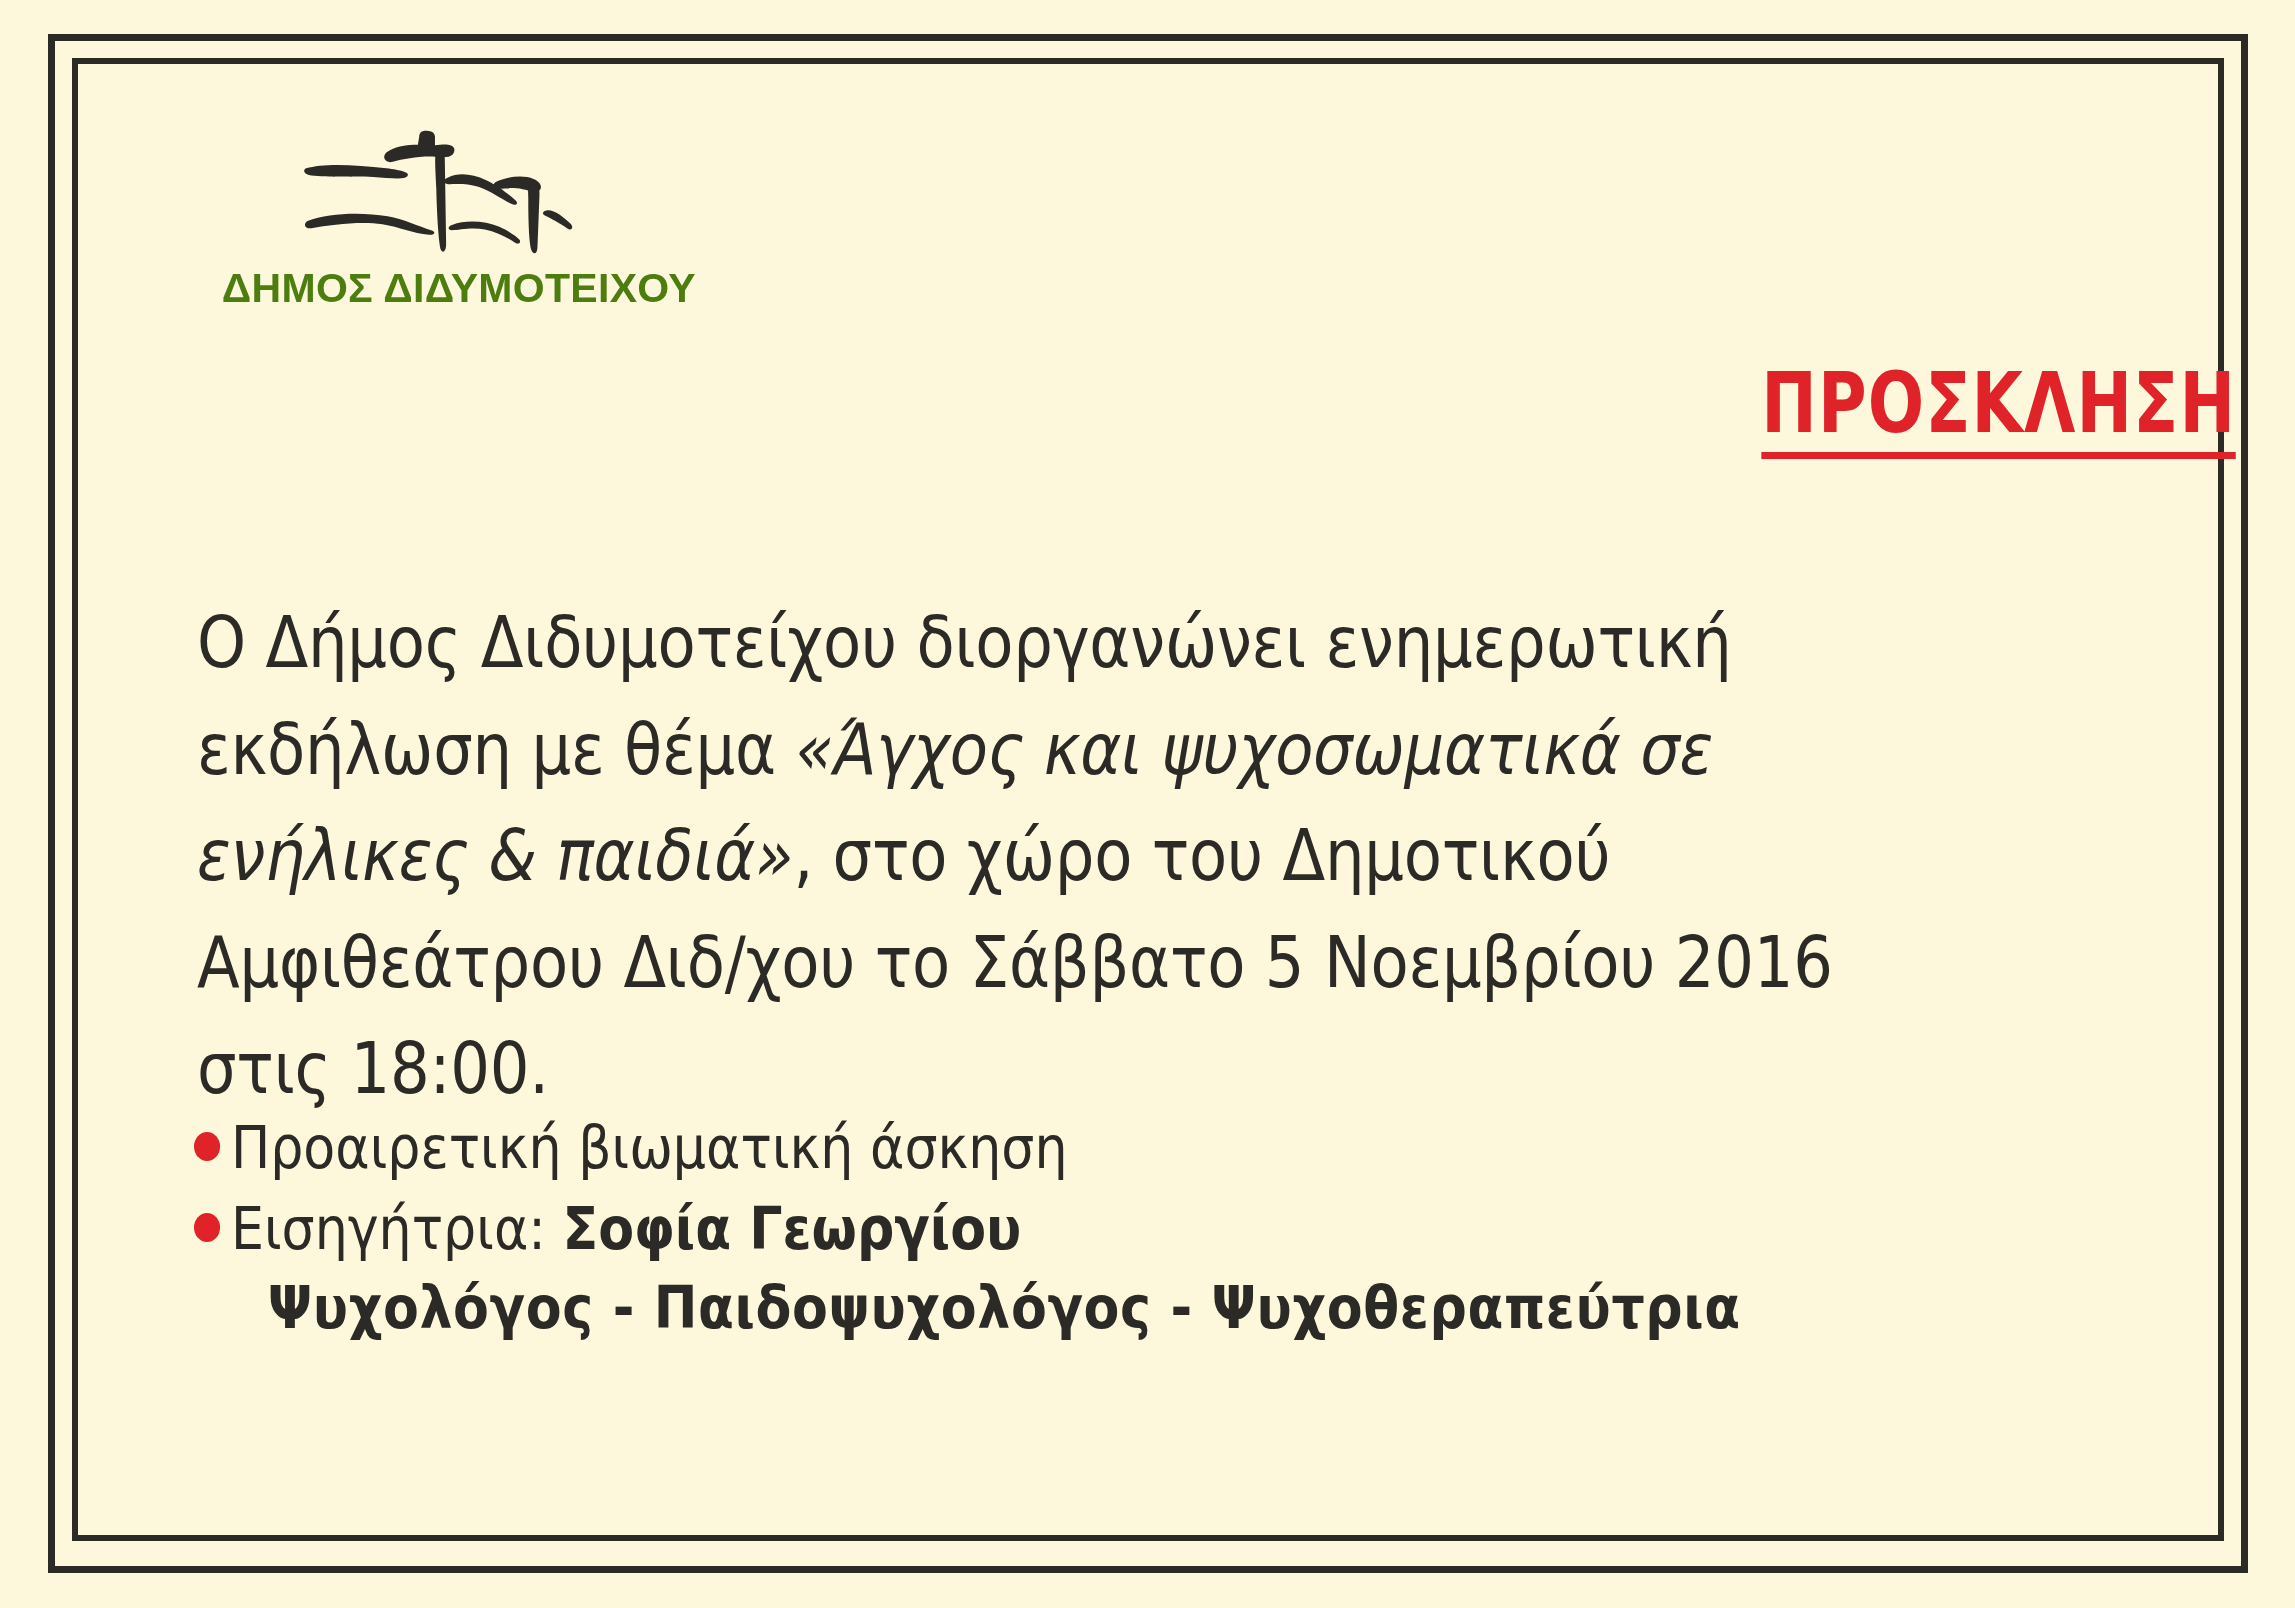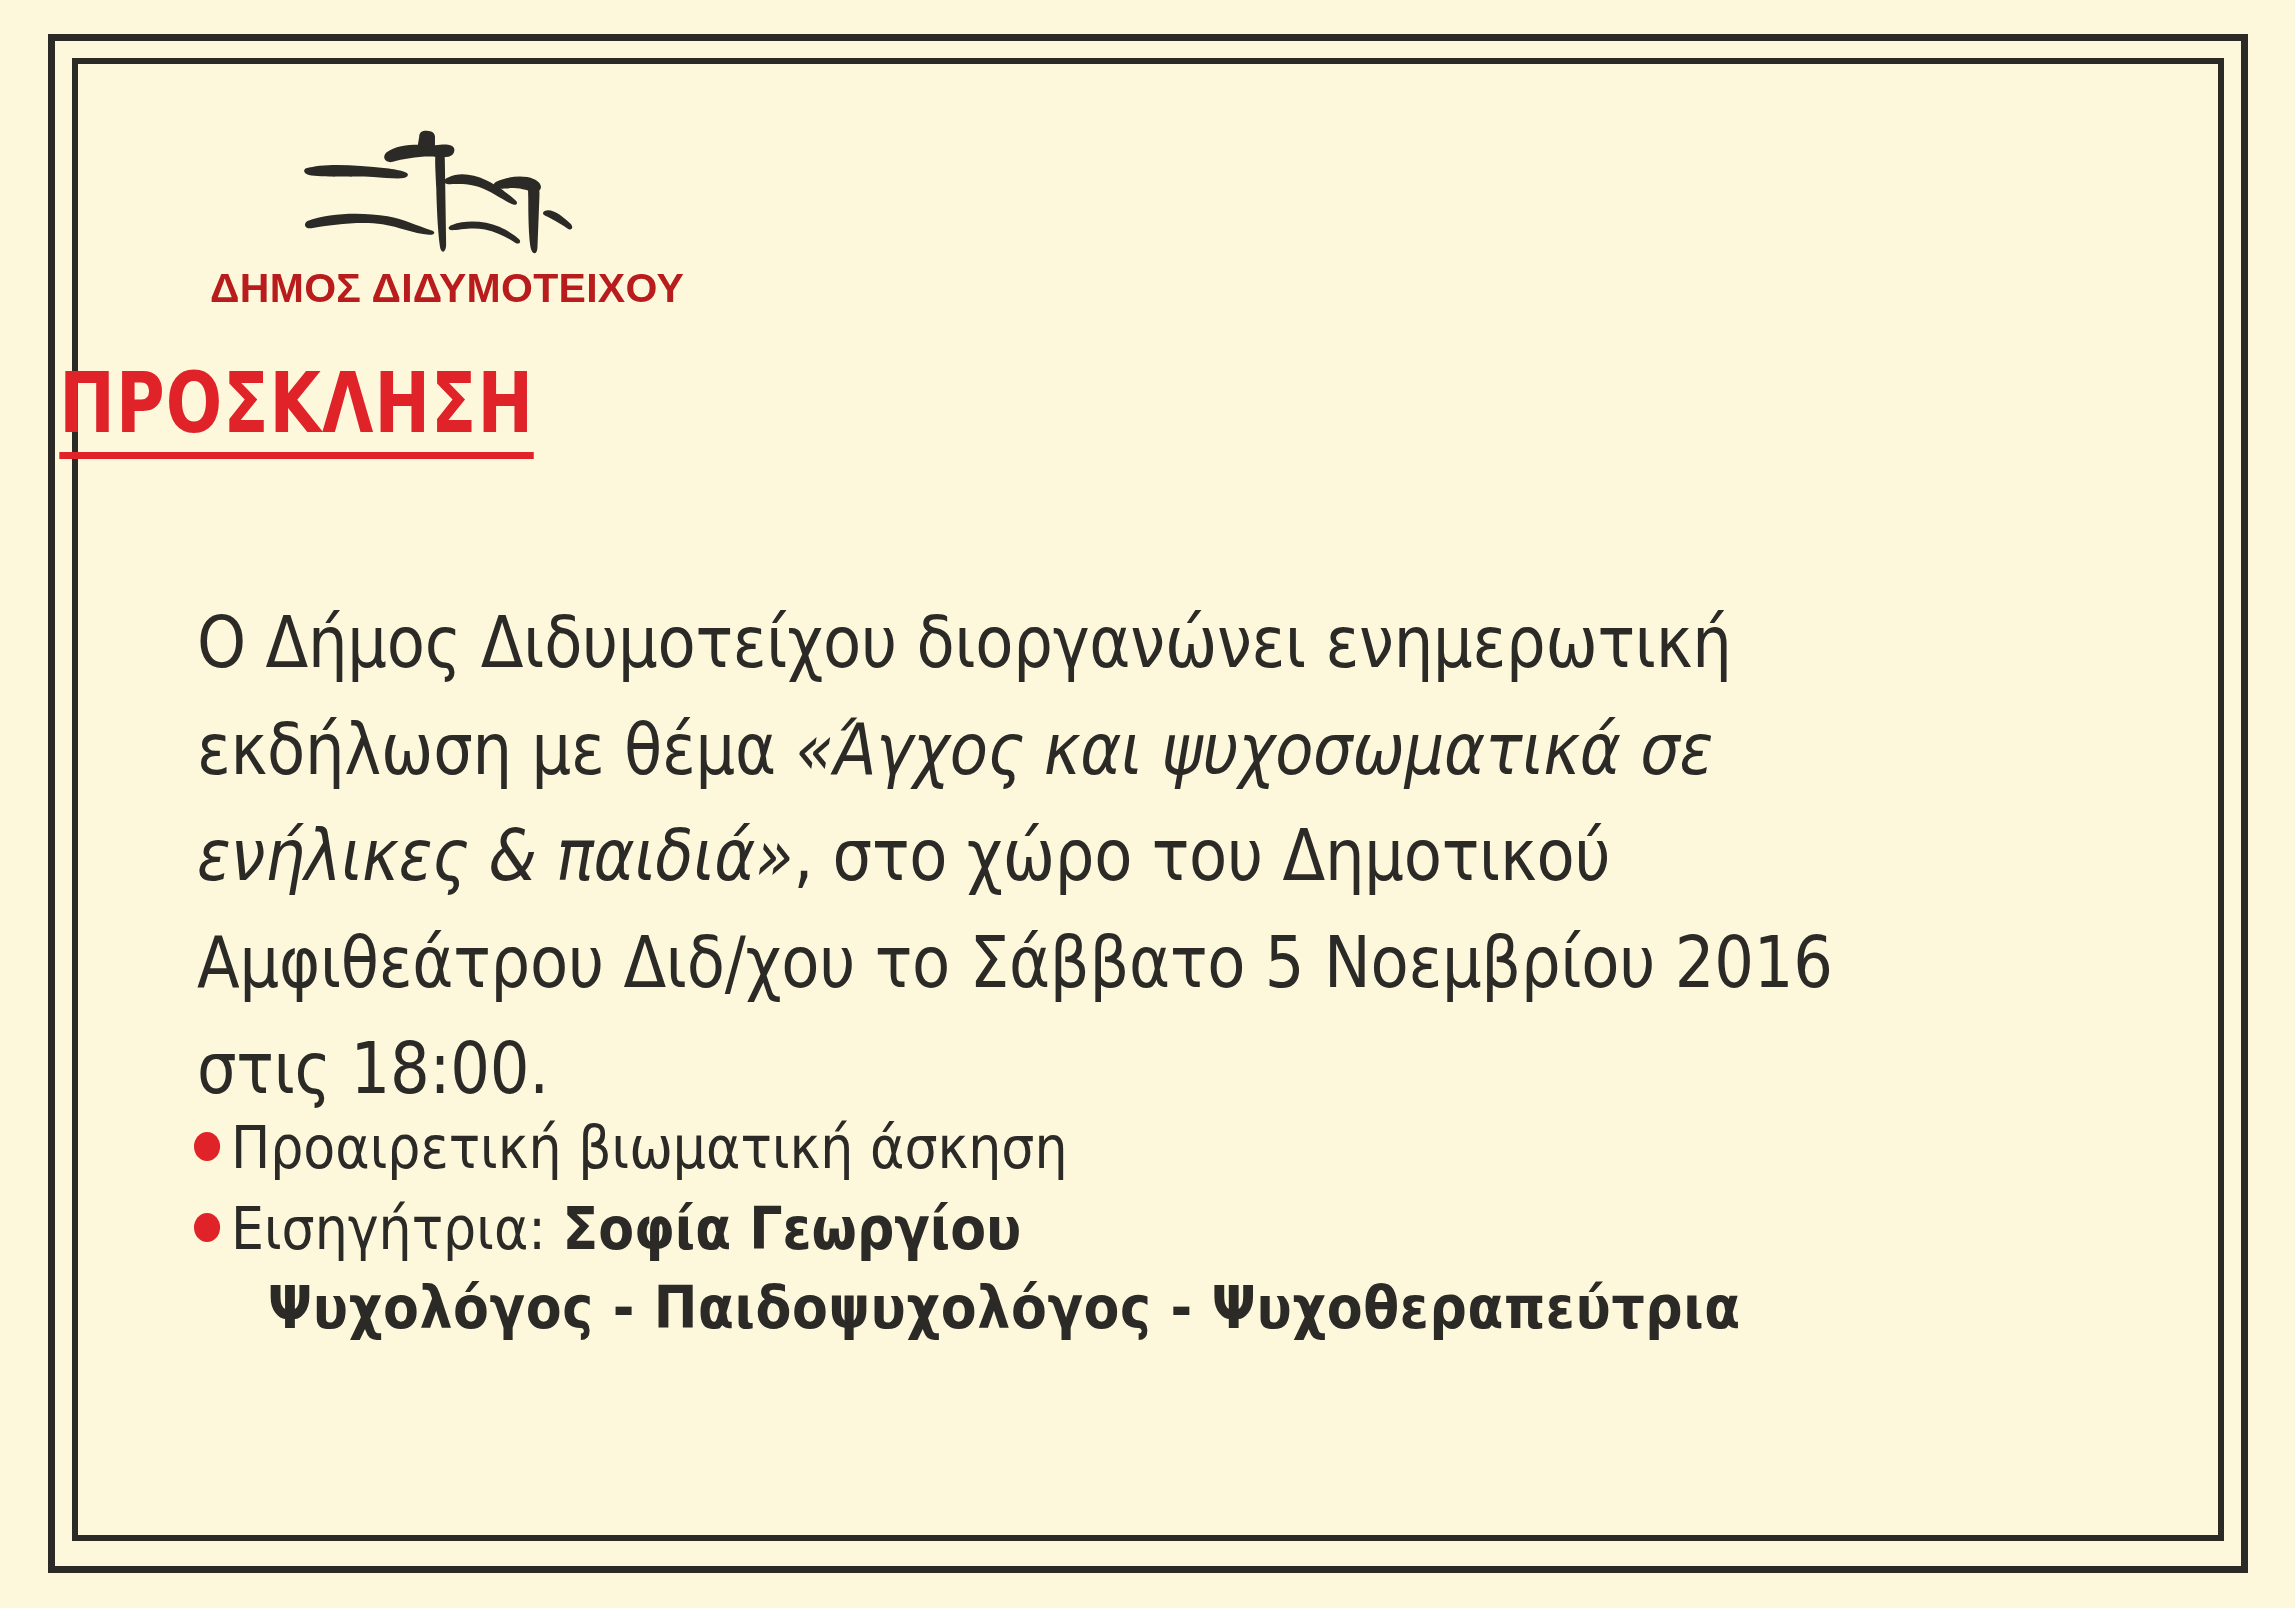--- a/index.html
+++ b/index.html
@@ -54,32 +54,33 @@
     height: 138px;
     margin-left: 92px;
   }
   .logo-caption {
     display: block;
     margin-top: 5.3px;
     font-family: "Liberation Sans", "DejaVu Sans", sans-serif;
     font-weight: bold;
     font-size: 41px;
     letter-spacing: 0.3px;
-    color: #b91c1c;
+    color: #4d7c0f;
     white-space: nowrap;
     line-height: 1;
+    text-align: right;
   }
 
   
   .title-wrap {
     position: absolute;
     left: 0;
     top: 360px;
     width: 2295px;
-    text-align: left;
+    text-align: right;
   }
   .title {
     display: inline-block;
     font-family: "DejaVu Sans", "Liberation Sans", sans-serif;
     font-weight: bold;
     font-size: 83px;
     line-height: 1.06;
     color: #E02229;
     letter-spacing: 1.3px;
     transform: scaleX(0.80);

